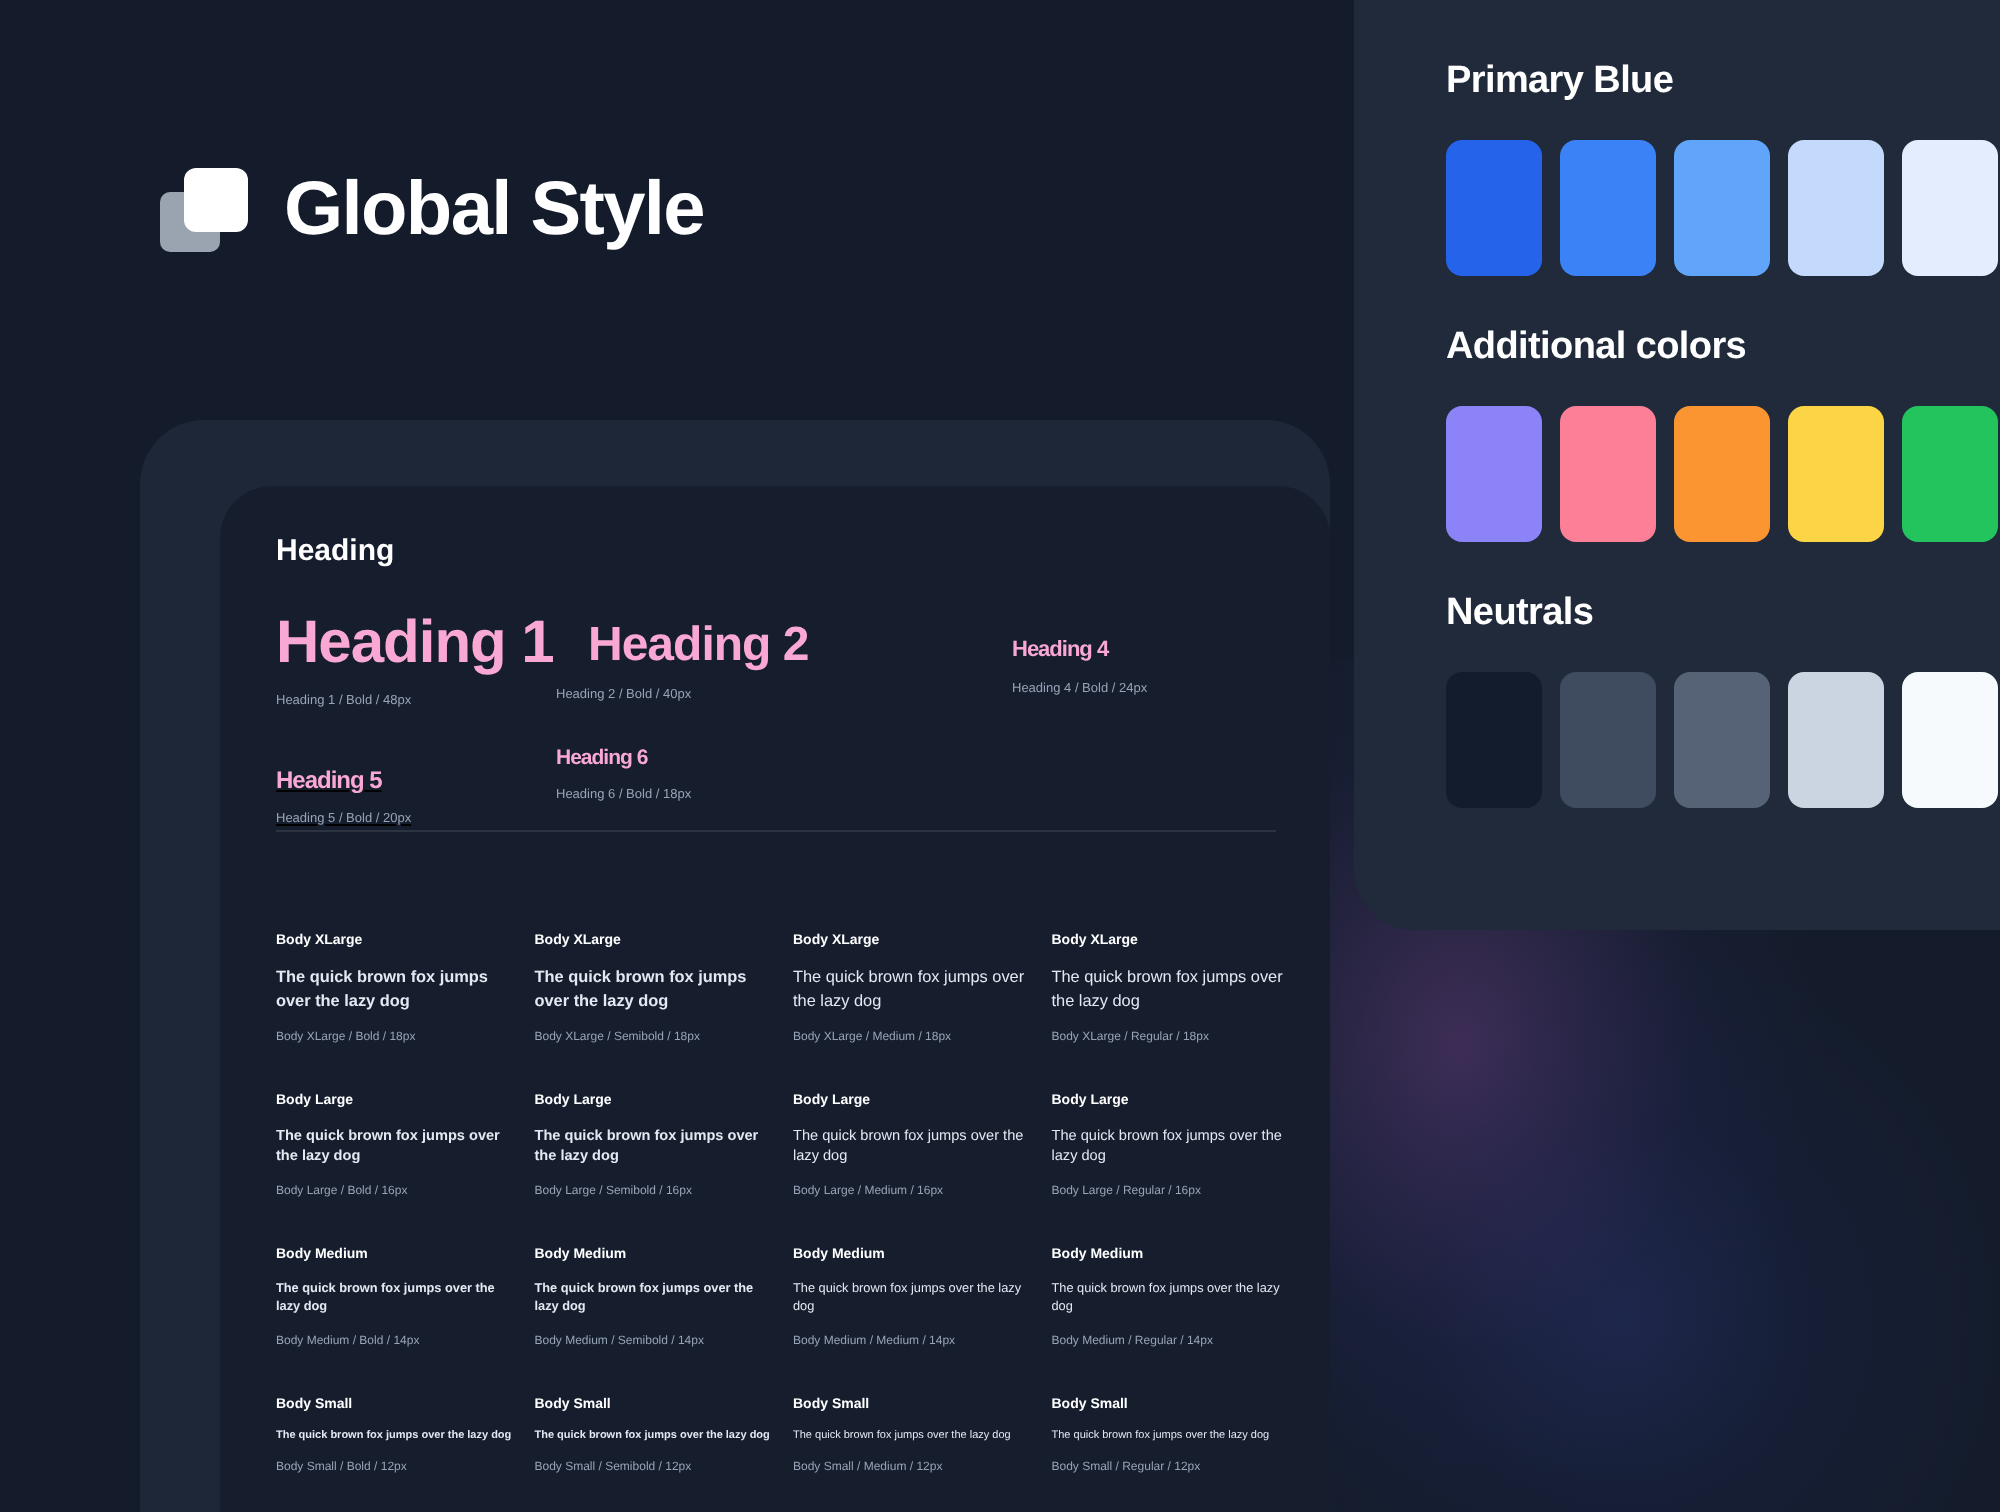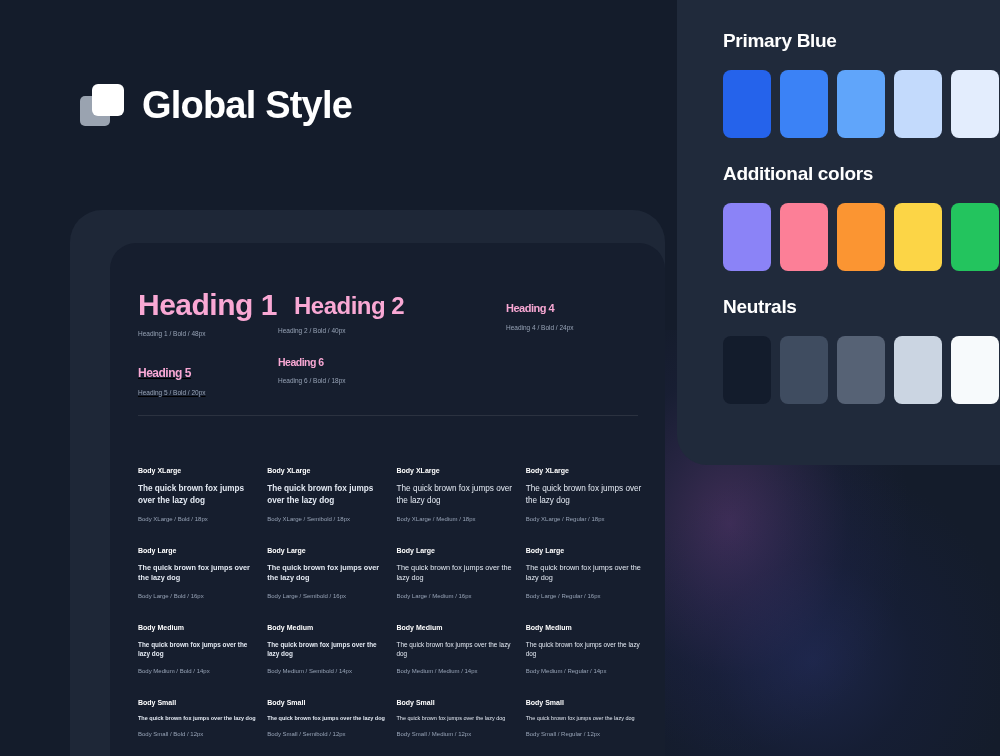--- a/index.html
+++ b/index.html
@@ -102,20 +102,21 @@
       <div class="sq-front"></div>
     </div>
     <div id="page-title">Global Style</div>
   </div>
 
   <div id="card-outer"></div>
 
   <div id="card-inner">
 
     <div id="heading-section">
+      <div class="section-title">Heading</div>
       <div id="heading-grid">
           <div class="h-item" style="left: 0px; top: 0px;">
             <div class="h-sample" style="font-size: 30px;">Heading 1</div>
             <div class="h-caption">Heading 1 / Bold / 48px</div>
           </div>
           <div class="h-item" style="left: 140px; top: 4px;">
             <div class="h-sample" style="font-size: 24px; margin-left: 16px;">Heading 2</div>
             <div class="h-caption">Heading 2 / Bold / 40px</div>
           </div>
           <div class="h-item" style="left: 368px; top: 14px;">

